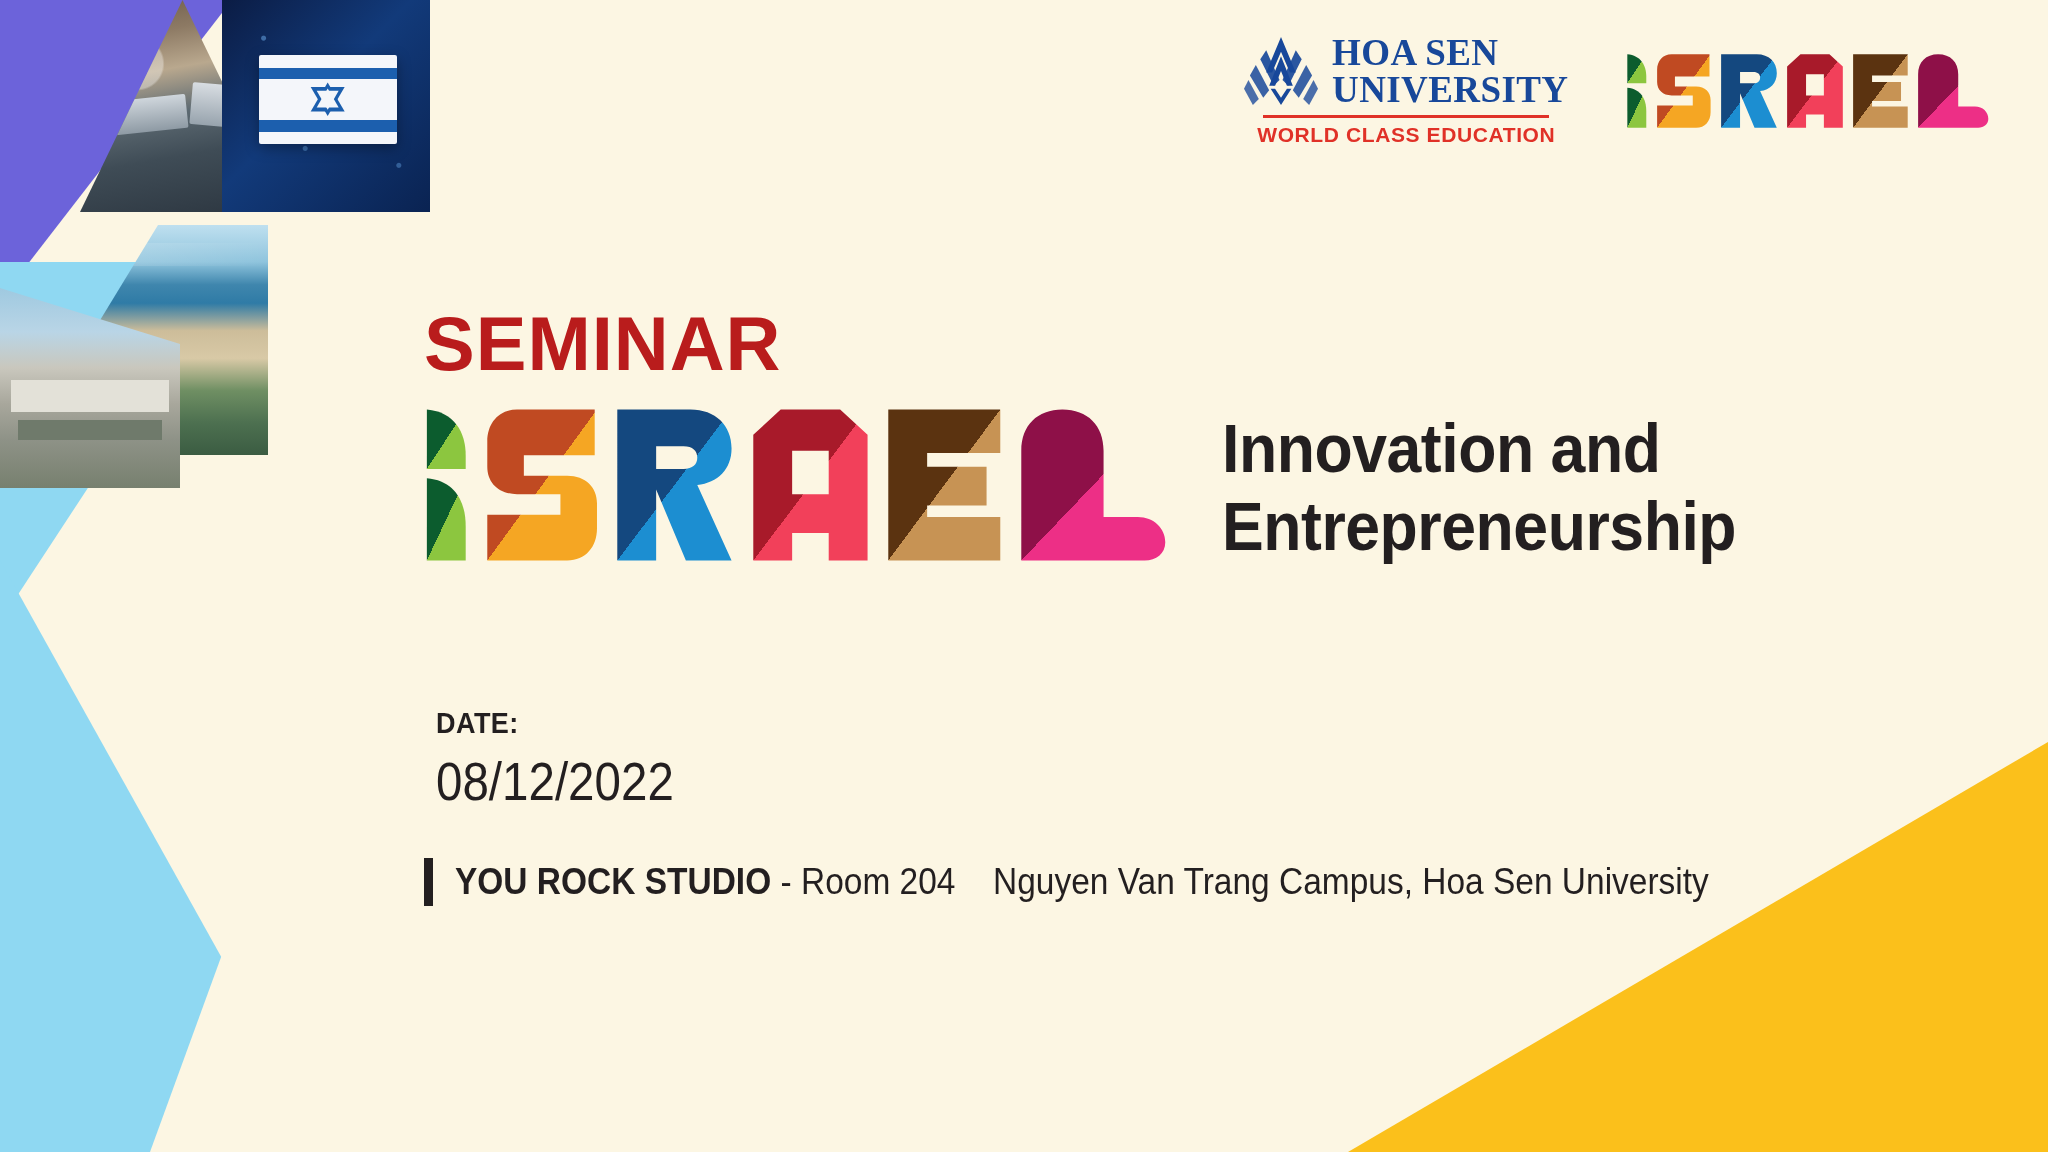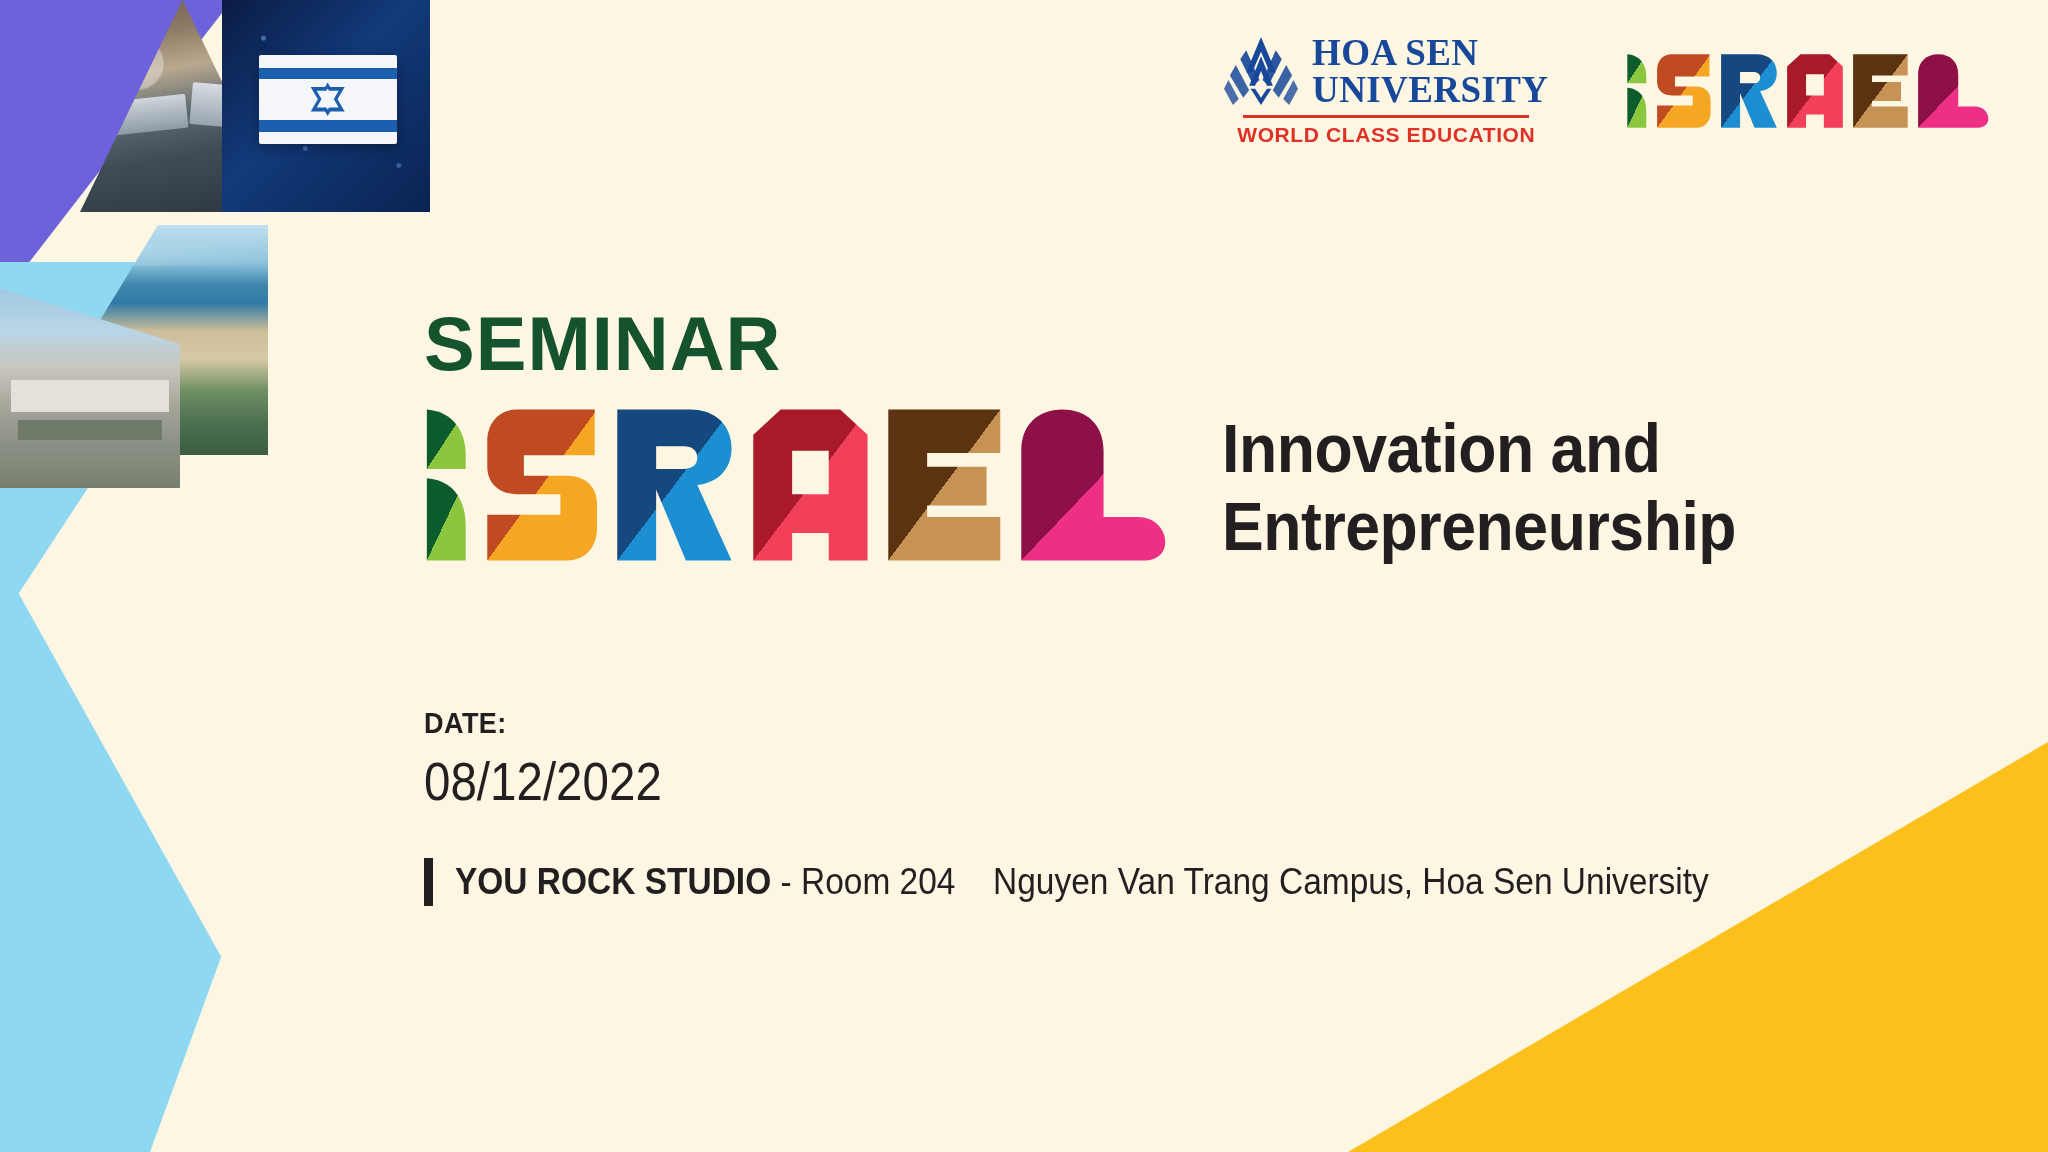--- a/index.html
+++ b/index.html
@@ -136,21 +136,21 @@
   }
   #cream-diagonal-2{
     position:absolute;left:150px;top:0;width:420px;height:1152px;
     background:#FCF6E3;
     clip-path:polygon(100% 0,100% 100%,0 100%);
   }
 
   
   #header{
     position:absolute;right:56px;top:34px;
-    display:flex;align-items:center;gap:76px;
+    display:flex;align-items:center;gap:56px;
   }
   #hsu-logo{display:flex;flex-direction:column;align-items:center;}
   #hsu-row{display:flex;align-items:center;gap:14px;}
   #hsu-mark{width:74px;height:74px;flex:0 0 auto;}
   #hsu-words{
     font-family:"Liberation Serif",serif;
     color:#18489A;font-weight:700;line-height:1.0;
     font-size:37px;letter-spacing:.4px;text-align:left;
   }
   #hsu-rule{width:286px;height:3px;background:#E03127;margin:7px 0 5px;}
@@ -158,21 +158,21 @@
     color:#E03127;font-weight:700;font-size:21px;letter-spacing:.6px;
     font-family:"Liberation Sans",sans-serif;
   }
 
   
   #israel-small{display:flex;align-items:flex-end;gap:5px;height:78px;}
 
   
   #seminar{
     position:absolute;left:424px;top:300px;
-    font-size:76px;font-weight:700;color:#14532d;
+    font-size:76px;font-weight:700;color:#b91c1c;
     letter-spacing:1px;font-family:"Liberation Sans",sans-serif;
   }
 
   #israel-big{
     position:absolute;left:420px;top:405px;
     display:flex;align-items:flex-start;gap:10px;height:160px;
   }
 
   #headline{
     position:absolute;left:1222px;top:410px;width:760px;
@@ -186,21 +186,21 @@
   .dt-row{display:flex;}
   .dt-col{display:flex;flex-direction:column;}
   .dt-label{
     font-size:30px;font-weight:700;color:#231F20;letter-spacing:.5px;
     transform:scaleX(.9);transform-origin:left center;
   }
   .dt-value{
     font-size:54px;font-weight:400;color:#231F20;margin-top:10px;
     transform:scaleX(.88);transform-origin:left center;white-space:nowrap;
   }
-  #col-date{width:330px;}
+  #col-date{width:330px;margin-left:12px;}
   #col-time{}
 
   #venue{
     position:absolute;left:424px;top:858px;
     display:flex;align-items:stretch;gap:22px;
   }
   #venue-bar{width:9px;background:#231F20;flex:0 0 auto;}
   #venue-text{display:flex;flex-direction:row;justify-content:center;}
   .venue-line{
     font-size:36px;color:#231F20;line-height:1.34;white-space:nowrap;

